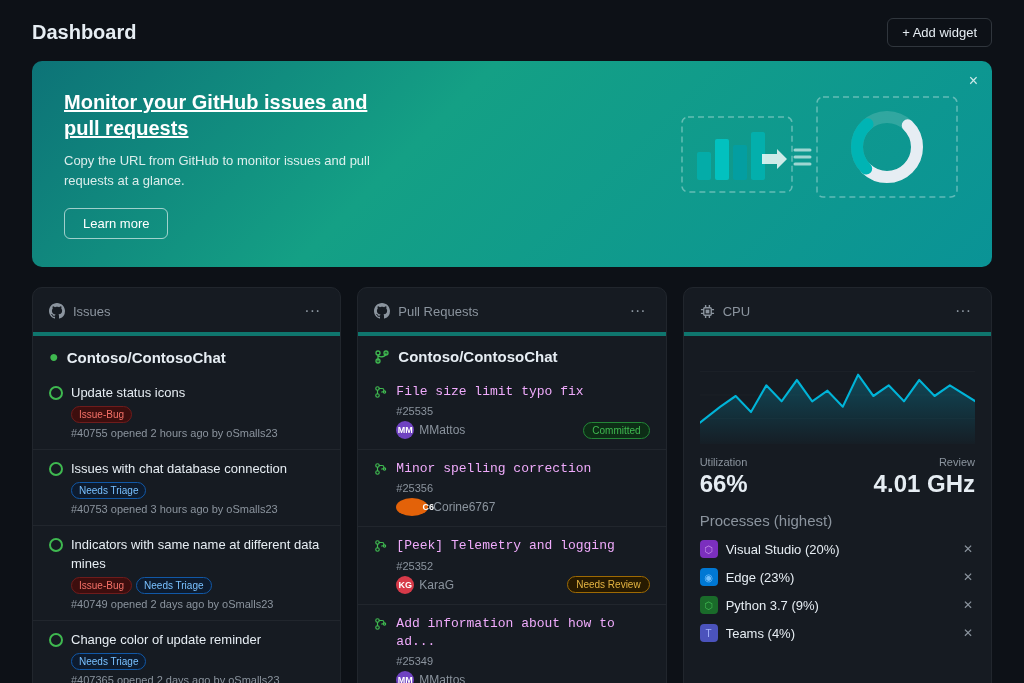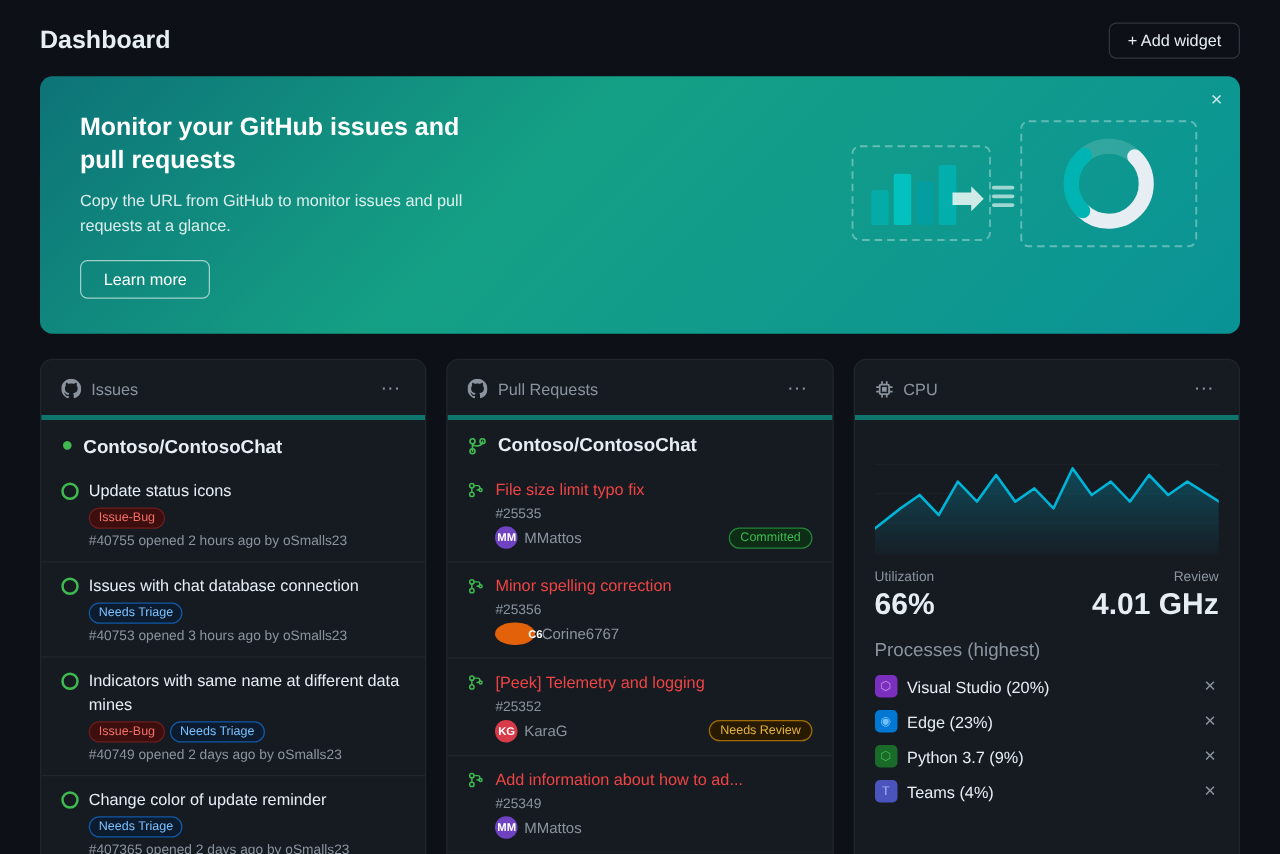--- a/index.html
+++ b/index.html
@@ -50,20 +50,21 @@
       min-height: 160px;
       overflow: hidden;
     }
     .banner-content { max-width: 320px; }
     .banner-title {
       font-size: 20px;
       font-weight: 700;
       color: #fff;
       margin-bottom: 10px;
       line-height: 1.3;
+      text-decoration: underline;
     }
     .banner-desc {
       font-size: 13px;
       color: rgba(255,255,255,0.85);
       margin-bottom: 18px;
       line-height: 1.5;
     }
     .banner-learn-btn {
       background: transparent;
       border: 1px solid rgba(255,255,255,0.6);
@@ -198,23 +199,24 @@
     }
     .pr-item:last-child { border-bottom: none; }
     .pr-title-row {
       display: flex;
       align-items: flex-start;
       gap: 8px;
       margin-bottom: 4px;
     }
     .pr-title {
       font-size: 13px;
-      color: #ef4444;
+      color: #f0abfc;
       font-weight: 500;
       line-height: 1.4;
+      font-family: Liberation Mono, monospace;
     }
     .pr-num {
       font-size: 11px;
       color: #8b949e;
       margin-left: 22px;
       margin-bottom: 4px;
     }
     .pr-user-row {
       display: flex;
       align-items: center;

